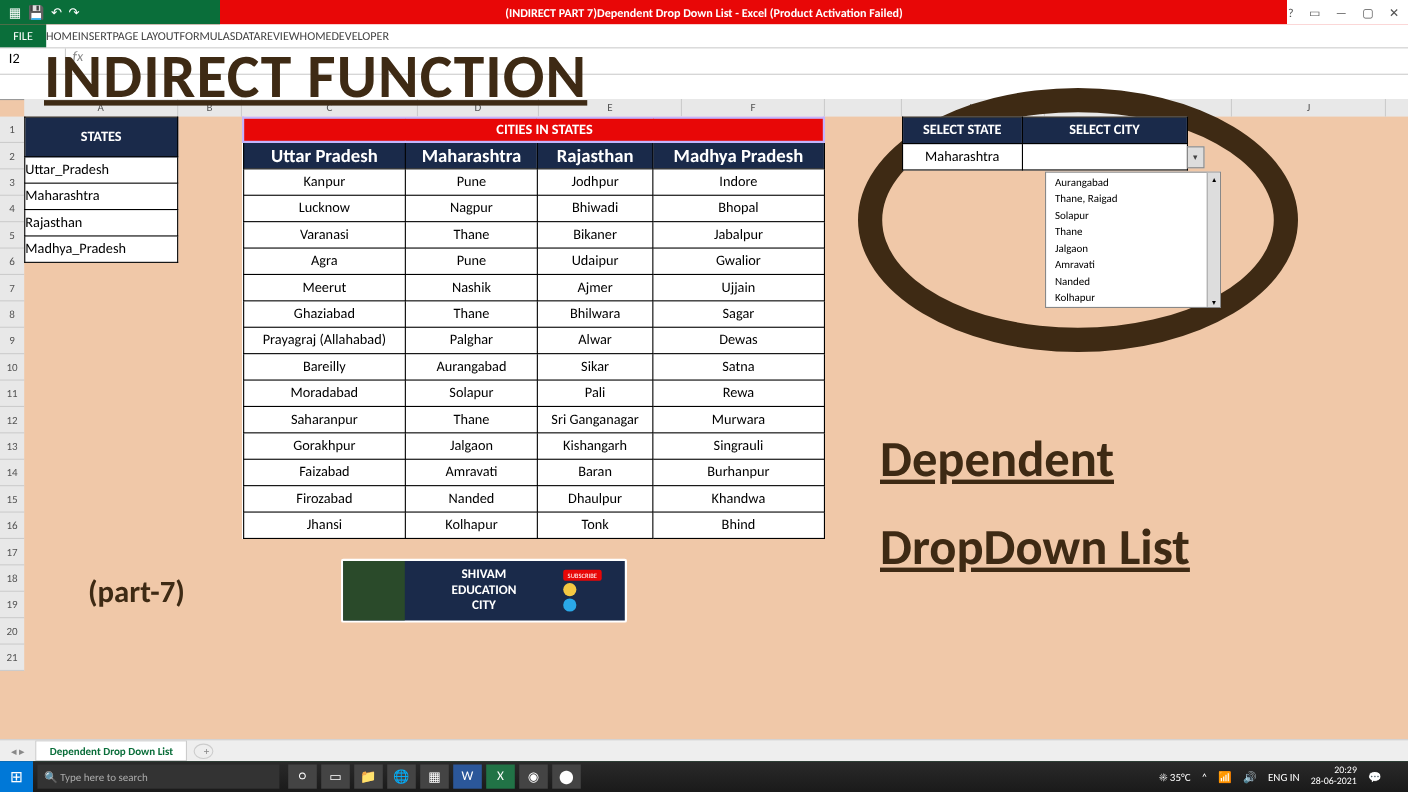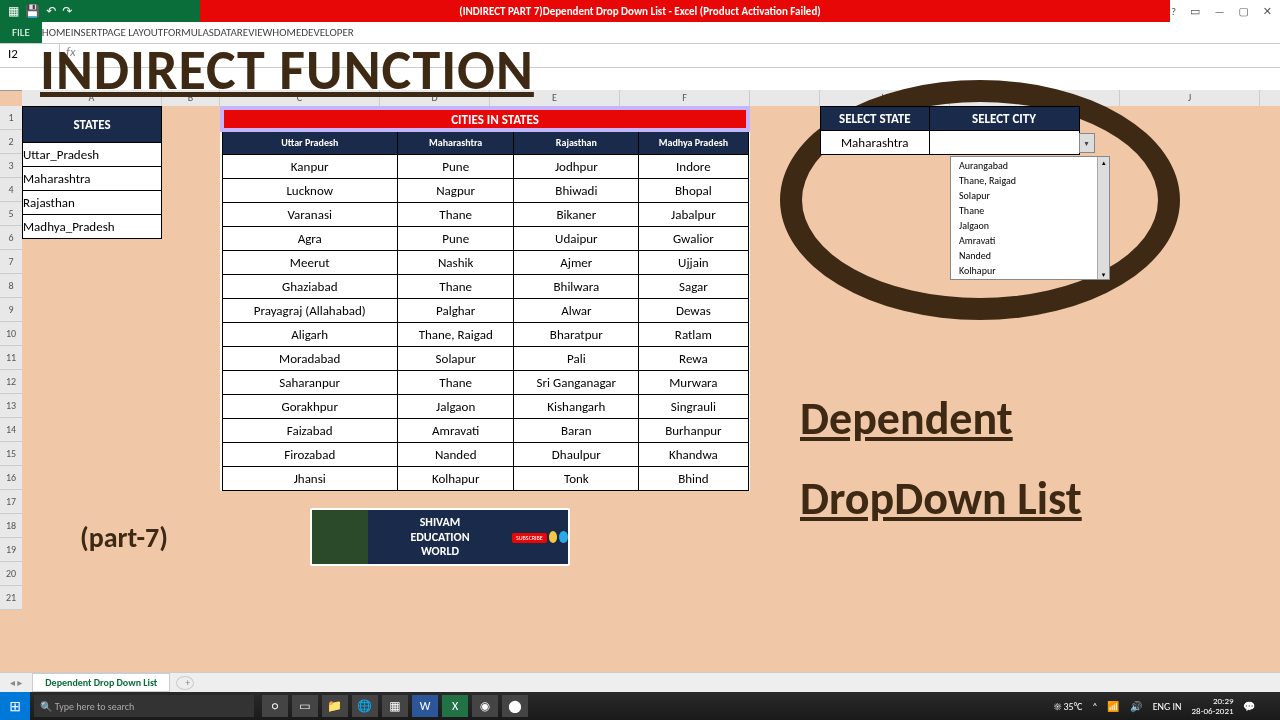--- a/index.html
+++ b/index.html
@@ -36,22 +36,22 @@
 .rowhead-col { position:absolute; top:16px; left:0; width:22px; background:#e8e8e8; font-size:10px; color:#555; }
 .rowhead { height:24px; border-bottom:1px solid #ccc; text-align:center; line-height:24px; }
 
 
 .states-tbl { position:absolute; top:16px; left:22px; width:140px; border-collapse:collapse; font-size:13px; background:#fff; }
 .states-tbl th { background:#1a2a4a; color:#fff; font-weight:bold; height:36px; border:1px solid #000; }
 .states-tbl td { border:1px solid #000; height:24px; }
 
 
 .cities-tbl { position:absolute; top:16px; left:220px; width:530px; border-collapse:collapse; font-size:13px; background:#fff; }
-.cities-tbl .redhdr { background:#e80707; color:#fff; font-weight:bold; text-align:center; height:22px; border:4px solid #c4b5fd;padding-left:20px; }
-.cities-tbl th { background:#1a2a4a; color:#fff; font-weight:bold; height:24px; border:1px solid #000; font-size:10px; }
+.cities-tbl .redhdr { background:#e80707; color:#fff; font-weight:bold; text-align:center; height:22px; border:2px solid #c4b5fd;padding-left:20px; }
+.cities-tbl th { background:#1a2a4a; color:#fff; font-weight:bold; height:24px; border:1px solid #000; font-size:17px; }
 .cities-tbl td { border:1px solid #000; text-align:center; height:24px; }
 
 
 .sel-tbl { position:absolute; top:16px; left:820px; border-collapse:collapse; font-size:13px; background:#fff; z-index:3; }
 .sel-tbl th { background:#1a2a4a; color:#fff; font-weight:bold; height:24px; border:1px solid #000; padding:0 18px; }
 .sel-tbl td { border:1px solid #000; text-align:center; height:24px; position:relative; }
 .sel-tbl td.dd:after { content:"▾"; position:absolute; right:-16px; top:2px; width:14px; height:18px; background:#ddd; border:1px solid #888; font-size:8px; line-height:18px; text-align:center; color:#444; }
 
 
 .dd-list { position:absolute; top:66px; left:950px; width:160px; background:#fff; border:1px solid #888; font-size:10px; z-index:4; }
@@ -66,21 +66,21 @@
 
 .dep-txt { position:absolute; left:800px; font-size:46px; font-weight:900; color:#3e2a14; text-decoration:underline; z-index:5; }
 .dep1 { top:300px; }
 .dep2 { top:380px; }
 .part { position:absolute; top:430px; left:80px; font-size:28px; font-weight:bold; color:#3e2a14; z-index:5; }
 
 
 .badge { position:absolute; top:418px; left:310px; width:260px; height:58px; background:#1a2a4a; border:2px solid #fff; display:flex; align-items:center; z-index:5; border-radius:2px; }
 .badge .pic { width:56px; height:54px; background:#2a4a2a; }
 .badge .txt { flex:1; color:#fff; font-size:12px; font-weight:bold; text-align:center; line-height:1.2; }
-.badge .sub { width:56px; display:flex; align-items:flex-end; gap:2px; }
+.badge .sub { width:56px; display:flex; flex-direction:column; align-items:flex-start; gap:2px; }
 .badge .sub .s1 { background:#e80707; color:#fff; font-size:6px; padding:1px 4px; border-radius:2px; }
 .badge .sub .s2 { width:12px; height:12px; background:#f4c842; border-radius:50%; }
 .badge .sub .s3 { width:12px; height:12px; background:#2aa8e8; border-radius:50%; }
 
 
 .sheettabs { position:absolute; bottom:28px; left:0; right:0; height:20px; background:#eee; display:flex; align-items:center; font-size:10px; border-top:1px solid #ccc; }
 .sheettabs .nav { padding:0 10px; color:#888; }
 .sheettabs .tab { background:#fff; padding:2px 12px; border:1px solid #ccc; color:#0a6e3a; font-weight:bold; }
 .sheettabs .plus { padding:0 8px; color:#888; border:1px solid #ccc; border-radius:50%; margin-left:6px; width:14px; height:14px; line-height:12px; text-align:center; }
 
@@ -246,24 +246,24 @@
           <td>Bhilwara</td>
           <td>Sagar</td>
         </tr>
         <tr>
           <td>Prayagraj (Allahabad)</td>
           <td>Palghar</td>
           <td>Alwar</td>
           <td>Dewas</td>
         </tr>
         <tr>
-          <td>Aligarh</td>
-          <td>Thane, Raigad</td>
-          <td>Bharatpur</td>
-          <td>Ratlam</td>
+          <td>Bareilly</td>
+          <td>Aurangabad</td>
+          <td>Sikar</td>
+          <td>Satna</td>
         </tr>
         <tr>
           <td>Moradabad</td>
           <td>Solapur</td>
           <td>Pali</td>
           <td>Rewa</td>
         </tr>
         <tr>
           <td>Saharanpur</td>
           <td>Thane</td>
@@ -328,21 +328,21 @@
 
   <div class="dep-txt dep1">Dependent</div>
   <div class="dep-txt dep2">DropDown List</div>
   <div class="part">(part-7)</div>
 
   <div class="badge">
     <div class="pic"></div>
     <div class="txt">
       <div>SHIVAM</div>
       <div>EDUCATION</div>
-      <div>WORLD</div>
+      <div>CITY</div>
     </div>
     <div class="sub">
       <div class="s1">SUBSCRIBE</div>
       <div class="s2"></div>
       <div class="s3"></div>
     </div>
   </div>
 </div>
 
 <div class="sheettabs">

